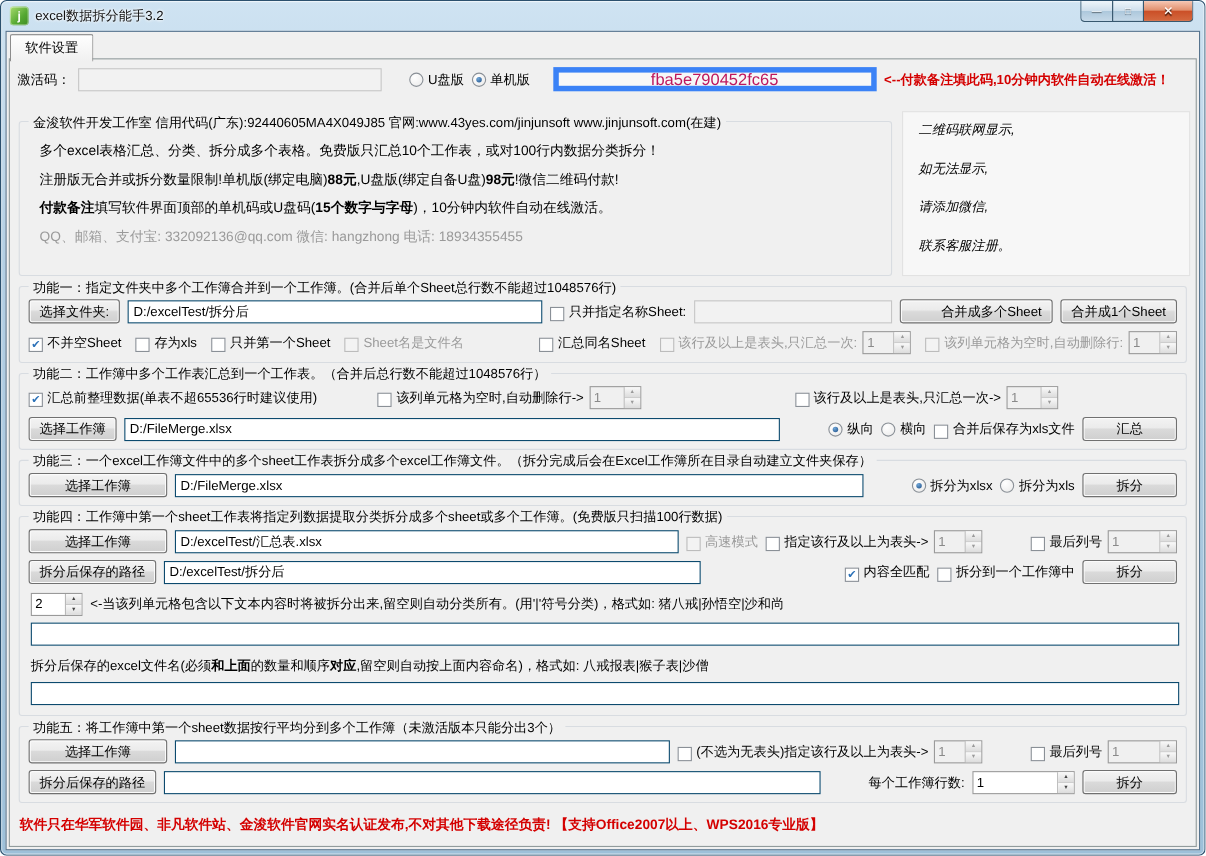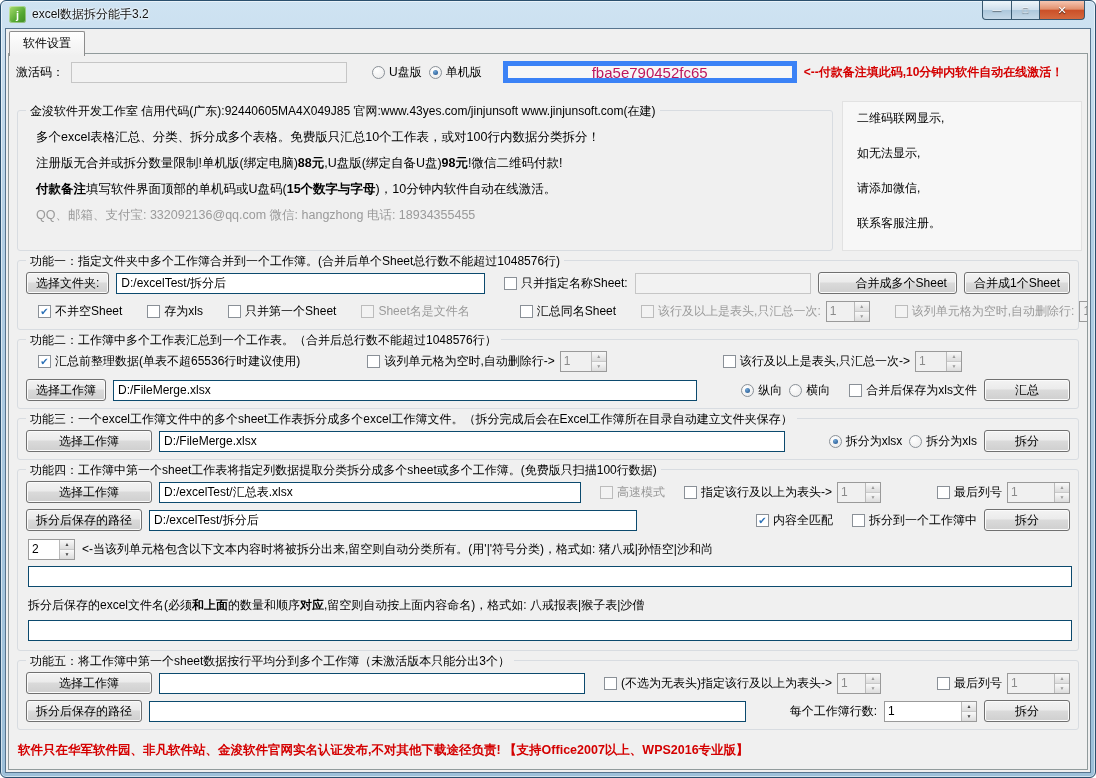--- a/index.html
+++ b/index.html
@@ -42,32 +42,32 @@
   
   .grp{position:relative;border:1px solid #d8dce1;border-radius:3px;margin:9px 3px 0;padding:11px 8px 7px;background:#f0f0f0;}
   .gt{position:absolute;top:-8px;left:8px;background:#f0f0f0;padding:0 4px;white-space:nowrap;}
 
   
   .info-wrap{display:flex;gap:6px;margin-top:10px;}
   .info-grp{flex:1;}
   .info-line{margin:5px 0 0 10px;font-size:12.5px;line-height:21px;}
   .info-line.gray{color:#9a9a9a;}
   .b{font-weight:bold;}
-  .qr-panel{width:240px;border:1px solid #e2e2e2;background:#f7f7f7;padding:8px 0 0 14px;}
+  .qr-panel{width:262px;border:1px solid #e2e2e2;background:#f7f7f7;padding:8px 0 0 14px;font-style:italic;}
   .qr-panel div{margin-bottom:18px;}
 
   
   .btn{height:22px;display:inline-flex;align-items:center;justify-content:center;padding:0 9px;
     border:1px solid #707070;border-radius:3px;color:#000;cursor:default;white-space:nowrap;
     background:linear-gradient(180deg,#f3f3f3 0%,#ebebeb 45%,#dadada 50%,#cfcfcf 100%);
     box-shadow:inset 0 0 0 1px #fbfbfb;}
   .btn.wide{min-width:86px;}
 
   
-  .cb{display:inline-flex;align-items:center;gap:4px;cursor:default;margin-left:12px;}
+  .cb{display:inline-flex;align-items:flex-end;gap:4px;cursor:default;}
   .cb .box{width:13px;height:13px;border:1px solid #8a9097;background:#fff;display:inline-flex;
     align-items:center;justify-content:center;font-size:10px;color:#2b71b8;flex:none;}
   .cb .box span{visibility:hidden;}
   .cb.checked .box span{visibility:visible;}
   .cb.dis .box{background:#f3f3f3;border-color:#bcbcbc;}
   .cb.dis .lb{color:#9a9a9a;}
 
   
   .rb{display:inline-flex;align-items:center;gap:4px;cursor:default;}
   .rb .dot{width:13px;height:13px;border:1px solid #8a9097;border-radius:50%;

